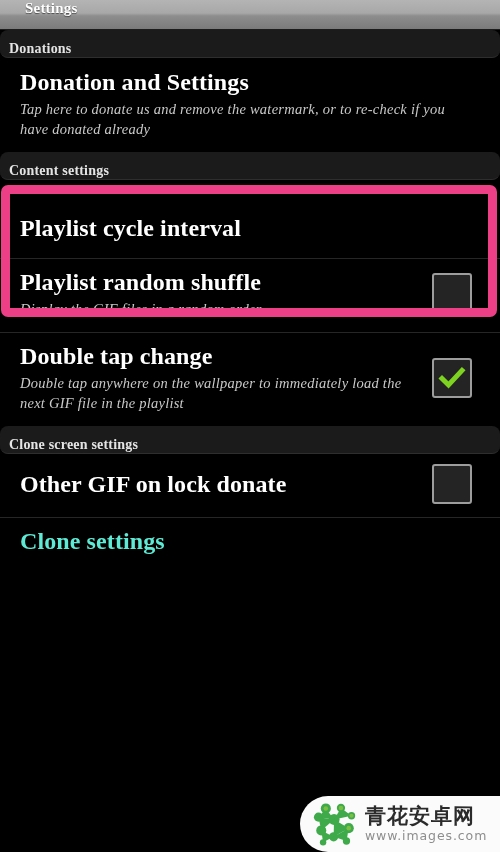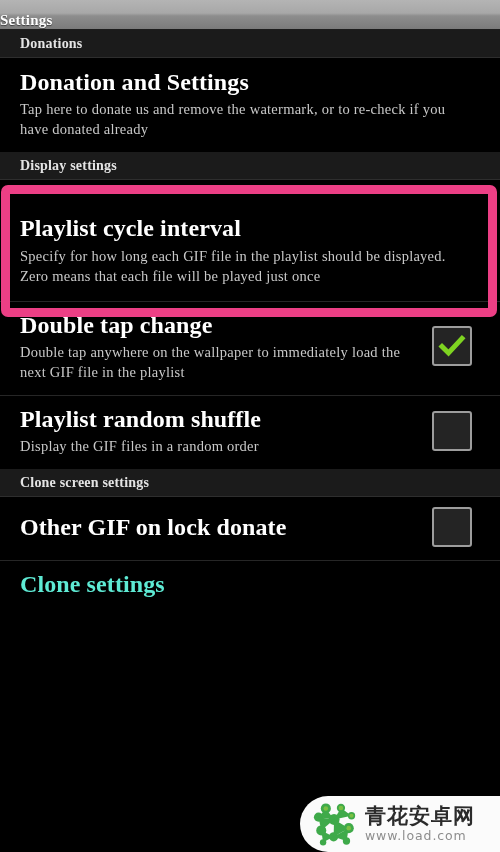--- a/index.html
+++ b/index.html
@@ -15,42 +15,43 @@
     font-family: "Liberation Serif", "DejaVu Serif", serif;
     color: #ffffff;
     position: relative;
   }
 
   
   .titlebar {
     height: 30px;
     background: linear-gradient(to bottom, #b4b4b4 0%, #a8a8a8 45%, #8d8d8d 55%, #7b7b7b 100%);
     display: flex;
-    align-items: flex-end;
-    box-sizing: border-box;
-    padding: 0 0 0 0;
+    align-items: flex-start;
+    box-sizing: border-box;
+    padding: 0 0 0 25px;
     border-bottom: 1px solid #1c1c1c;
   }
   .titlebar .title {
     font-size: 15px;
     font-weight: bold;
     color: #ffffff;
     text-shadow: 0 1px 1px rgba(0,0,0,0.55);
     letter-spacing: 0.2px;
   }
 
   
   .section-header {
     background: #1b1b1b;
     height: 28px;
     display: flex;
-    align-items: center;
-    padding-left: 20px;
+    align-items: flex-end;
+    padding-left: 9px;
     box-sizing: border-box;
     border-bottom: 1px solid #2e2e2e;
+    border-radius: 8px;
   }
   .section-header .sh-text {
     font-size: 14px;
     font-weight: bold;
     color: #e4e4e4;
     letter-spacing: 0.2px;
   }
 
   
   .pref-row {
@@ -81,20 +82,21 @@
   }
   .pref-title.dim {
     color: #5eead4;
   }
   .pref-summary {
     font-size: 14.5px;
     line-height: 1.38;
     color: #c9c9c9;
     margin-top: 3px;
     letter-spacing: 0.25px;
+    font-style: italic;
   }
 
   
   .checkbox-wrap {
     flex: 0 0 auto;
     margin-left: 14px;
     display: flex;
     align-items: center;
     justify-content: center;
   }
@@ -183,52 +185,51 @@
   </div>
 
   <div class="pref-row">
     <div class="pref-text">
       <div class="pref-title">Donation and Settings</div>
       <div class="pref-summary">Tap here to donate us and remove the watermark, or to re-check if you have donated already</div>
     </div>
   </div>
 
   <div class="section-header">
-    <span class="sh-text">Display settings</span>
+    <span class="sh-text">Content settings</span>
   </div>
 
 
   <div class="pref-row row-tall">
     <div class="pref-text">
       <div class="pref-title">Playlist cycle interval</div>
-      <div class="pref-summary">Specify for how long each GIF file in the playlist should be displayed. Zero means that each file will be played just once</div>
+    </div>
+  </div>
+
+  <div class="pref-row">
+    <div class="pref-text">
+      <div class="pref-title">Playlist random shuffle</div>
+      <div class="pref-summary">Display the GIF files in a random order</div>
+    </div>
+    <div class="checkbox-wrap">
+      <div class="checkbox"></div>
     </div>
   </div>
 
   <div class="pref-row">
     <div class="pref-text">
       <div class="pref-title">Double tap change</div>
       <div class="pref-summary">Double tap anywhere on the wallpaper to immediately load the next GIF file in the playlist</div>
     </div>
     <div class="checkbox-wrap">
       <div class="checkbox">
         <svg width="28" height="28" viewBox="0 0 28 28">
           <path d="M4 14.5 L10.5 21 L24 6.5" fill="none" stroke="#7ed321" stroke-width="5" stroke-linecap="square" stroke-linejoin="miter"></path>
         </svg>
       </div>
-    </div>
-  </div>
-
-  <div class="pref-row">
-    <div class="pref-text">
-      <div class="pref-title">Playlist random shuffle</div>
-      <div class="pref-summary">Display the GIF files in a random order</div>
-    </div>
-    <div class="checkbox-wrap">
-      <div class="checkbox"></div>
     </div>
   </div>
 
   <div class="section-header">
     <span class="sh-text">Clone screen settings</span>
   </div>
 
   <div class="pref-row">
     <div class="pref-text">
       <div class="pref-title">Other GIF on lock donate</div>
@@ -270,15 +271,15 @@
     </g>
     <g fill="#7bc043">
       <circle cx="63" cy="13" r="5"></circle>
       <circle cx="86" cy="30" r="4.5"></circle>
       <circle cx="80" cy="57" r="5"></circle>
       <circle cx="30" cy="14" r="5"></circle>
     </g>
   </svg>
   <div class="wm-txt">
     <div class="wm-cn">青花安卓网</div>
-    <div class="wm-url">www.load.com</div>
+    <div class="wm-url">www.images.com</div>
   </div>
 </div>
 
 </body></html>

